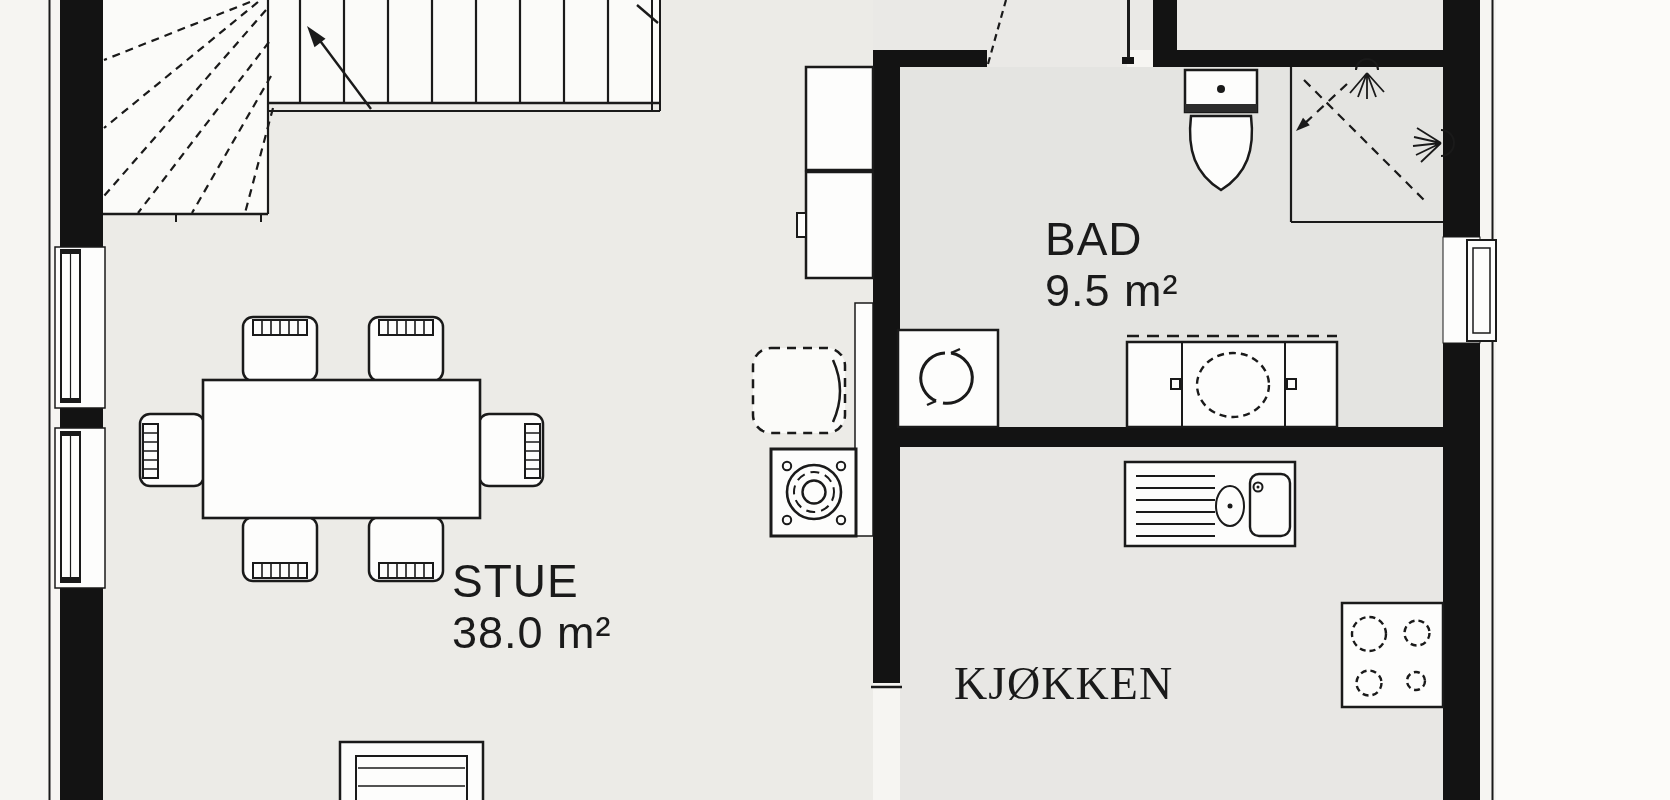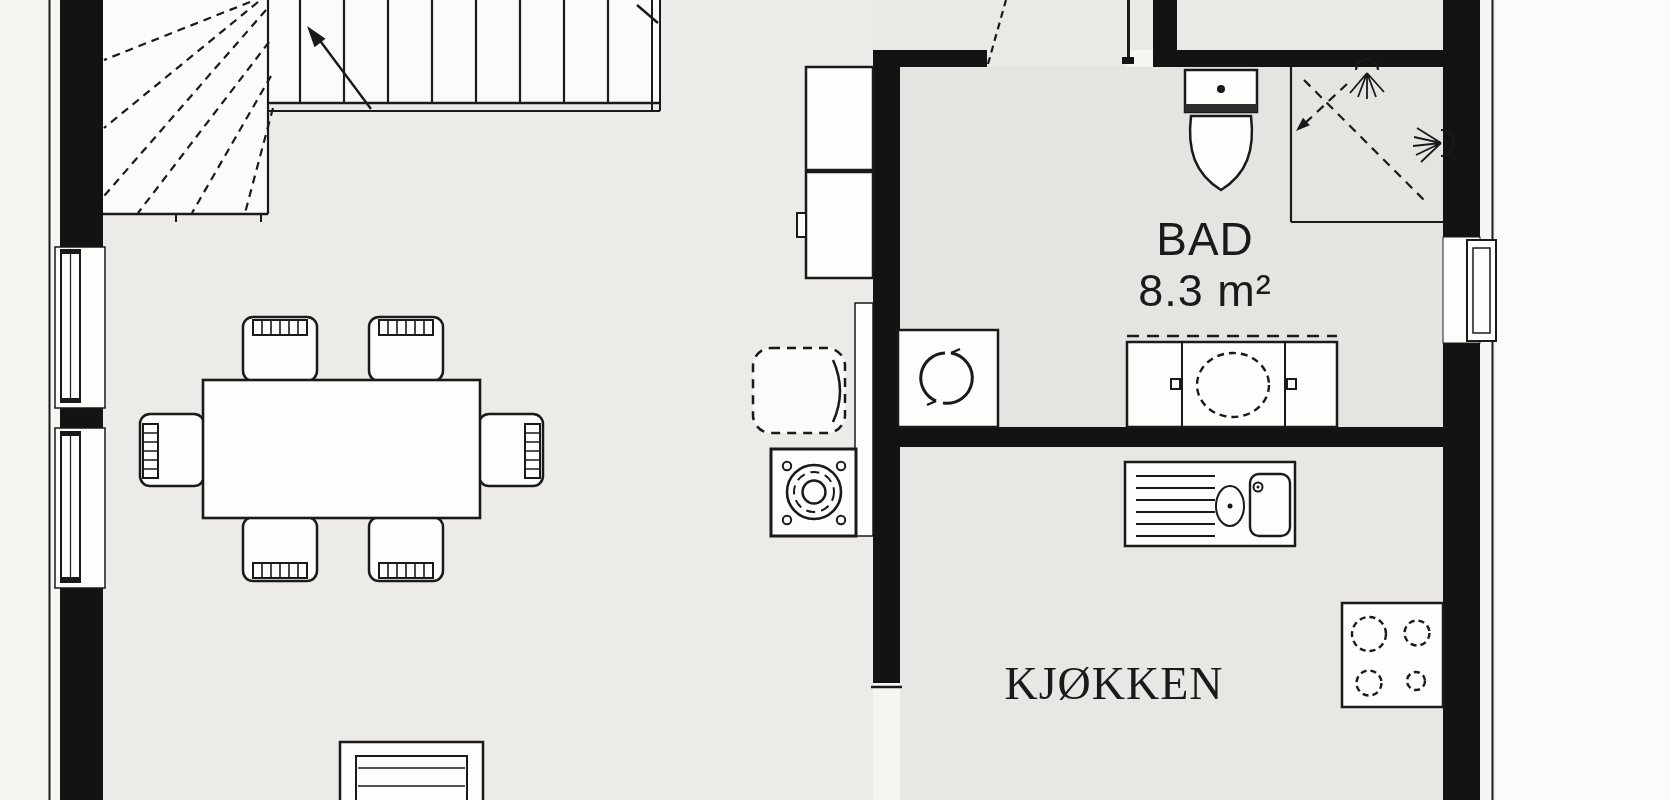--- a/index.html
+++ b/index.html
@@ -1,19 +1,19 @@
 <!DOCTYPE html>
 <html style="--wall: #131313; --ink: #1a1a1a; --outside: #f6f5f2; --paper: #fcfbf9; --floor_stue: #ecebe7; --floor_bad: #e4e4e1; --floor_kitchen: #e8e7e4; --floor_hall: #eae9e6; --fixture: #fdfdfc; --stair: #fbfbf9;"><head>
 <meta charset="utf-8">
 <style>
   html,body{margin:0;padding:0;background:#fff;}
   .plan{position:relative;width:1670px;height:800px;overflow:hidden;
         font-family:"Liberation Sans",sans-serif;background:var(--outside);}
   .plan svg{position:absolute;left:0;top:0;}
-  .room-label{position:absolute;text-align:center;color:var(--ink);
+  .room-label{position:absolute;text-align:left;color:var(--ink);
               font-size:46px;letter-spacing:1px;line-height:1.12;white-space:nowrap;}
   .room-label .area{font-size:45px;}
   
   .wall{fill:var(--wall);}
   .ln{stroke:var(--ink);fill:none;}
   .fx{fill:var(--fixture);stroke:var(--ink);}
   .stair-bg{fill:var(--stair);}
   .flr-stue{fill:var(--floor_stue);}
   .flr-bad{fill:var(--floor_bad);}
   .flr-kjk{fill:var(--floor_kitchen);}
@@ -231,23 +231,25 @@
   <g>
     <rect class="fx" x="1342" y="603" width="101" height="104" stroke-width="2.5"></rect>
     <circle class="ln" cx="1369" cy="634" r="17" stroke-width="2.4" stroke-dasharray="6 4"></circle>
     <circle class="ln" cx="1417" cy="633" r="12.5" stroke-width="2.4" stroke-dasharray="6 4"></circle>
     <circle class="ln" cx="1369" cy="683" r="12.5" stroke-width="2.4" stroke-dasharray="6 4"></circle>
     <circle class="ln" cx="1416" cy="681" r="9" stroke-width="2.4" stroke-dasharray="6 4"></circle>
   </g>
 </svg>
 
   <div class="room-label" style="left:452px;top:556px;width:320px;">
+    <div>STUE</div>
+    <div class="area">38.0 m²</div>
   </div>
 
   <div class="room-label" style="left:954px;top:658px;width:320px;font-family:Liberation Serif, serif;">
     <div>KJØKKEN</div>
   </div>
 
   <div class="room-label" style="left:1045px;top:214px;width:320px;">
     <div>BAD</div>
-    <div class="area">8.3 m²</div>
+    <div class="area">9.5 m²</div>
   </div>
 </div>
 
 </body></html>

